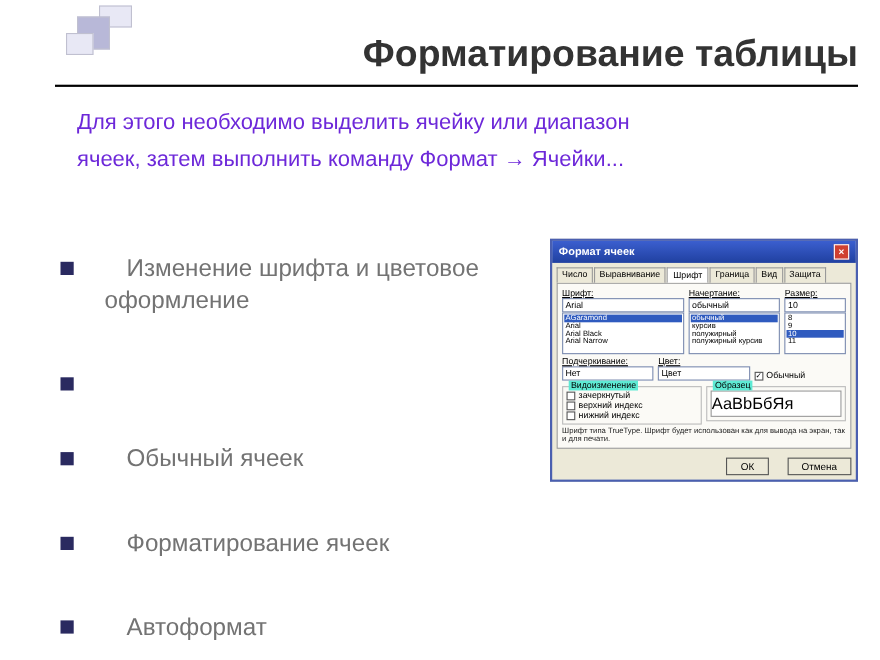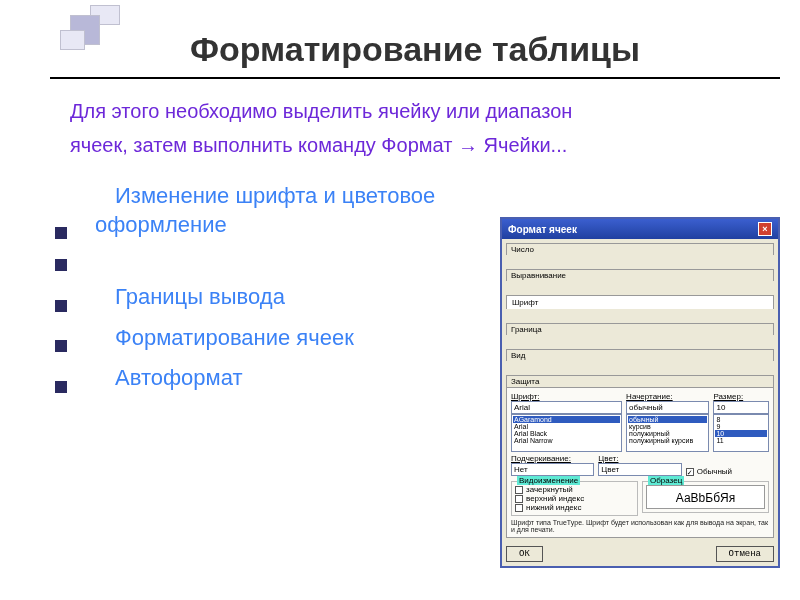--- a/index.html
+++ b/index.html
@@ -21,21 +21,21 @@
     background: #e8e8f5;
     border: 1px solid #c0c0d0;
   }
   .sq1 { width: 30px; height: 20px; left: 80px; top: 0; }
   .sq2 { width: 30px; height: 30px; left: 60px; top: 10px; background: #b8b8d8; }
   .sq3 { width: 25px; height: 20px; left: 50px; top: 25px; }
   h1.title {
     font-size: 34px;
     font-weight: bold;
     color: #333;
-    text-align: center;
+    text-align: right;
     margin: 25px 0 15px 0;
     border-bottom: 2px solid #000;
     padding-bottom: 8px;
   }
   .intro {
     font-size: 20px;
     color: #6d28d9;
     line-height: 1.7;
     text-align: left;
     padding: 0 20px 10px 20px;
@@ -47,25 +47,26 @@
     align-items: flex-start;
     gap: 10px;
   }
   .bullets {
     flex: 1;
     list-style: none;
     padding-left: 5px;
   }
   .bullets li {
     display: flex;
-    align-items: flex-end;
+    align-items: flex-start;
     font-size: 22px;
-    color: #3b82f6;
+    color: #737373;
     margin-bottom: 12px;
     line-height: 1.3;
+    margin-top: 48px;
   }
   .bullet-marker {
     width: 12px;
     height: 12px;
     background: #2a2a60;
     margin-right: 28px;
     margin-top: 8px;
     flex-shrink: 0;
   }
   .bullets li span.txt { text-indent: 20px; display: inline-block; }
@@ -94,24 +95,23 @@
     width: 14px; height: 14px;
     background: #d04030;
     border: 1px solid #fff;
     color: #fff;
     text-align: center;
     line-height: 12px;
     font-size: 9px;
   }
   .dlg-tabs {
     display: flex;
-    gap: 14px;
+    gap: 1px;
     padding: 4px 4px 0 4px;
     font-size: 8px;
-    flex-direction: column;
   }
   .dlg-tab {
     background: #ece9d8;
     border: 1px solid #999;
     border-bottom: none;
     padding: 1px 4px;
   }
   .dlg-tab.active {
     background: #fff;
     padding: 2px 5px;
@@ -155,31 +155,30 @@
     background: #5eead4;
     font-size: 8px;
     padding: 0 2px;
   }
   .dlg-check { font-size: 8px; display: flex; align-items: center; gap: 3px; }
   .dlg-check .box { width: 8px; height: 8px; border: 1px solid #555; background:#fff; font-size:7px; line-height:7px; text-align:center; }
   .dlg-sample {
     border: 1px solid #999;
     background: #fff;
     height: 24px;
-    text-align: center;
+    text-align: left;
     line-height: 24px;
-    font-size: 12px;
+    font-size: 15px;
   }
   .dlg-hint { font-size: 7px; margin-top: 3px; color: #222; }
   .dlg-buttons {
     display: flex;
-    justify-content: space-between;
-    gap: 5px;
+    justify-content: flex-end;
+    gap: 17px;
     padding: 4px;
-    font-family: Liberation Mono, monospace;
   }
   .dlg-btn {
     border: 1px solid #555;
     background: #ece9d8;
     padding: 2px 12px;
     font-size: 9px;
   }
 </style>
 </head>
 <body>
@@ -202,21 +201,21 @@
   <ul class="bullets">
     <li>
         <span class="bullet-marker"></span>
         <span class="txt">Изменение шрифта и цветовое оформление</span>
       </li>
     <li>
         <span class="bullet-marker"></span>
       </li>
     <li>
         <span class="bullet-marker"></span>
-        <span class="txt">Границы вывода</span>
+        <span class="txt">Обычный ячеек</span>
       </li>
     <li>
         <span class="bullet-marker"></span>
         <span class="txt">Форматирование ячеек</span>
       </li>
     <li>
         <span class="bullet-marker"></span>
         <span class="txt">Автоформат</span>
       </li>
   </ul>

